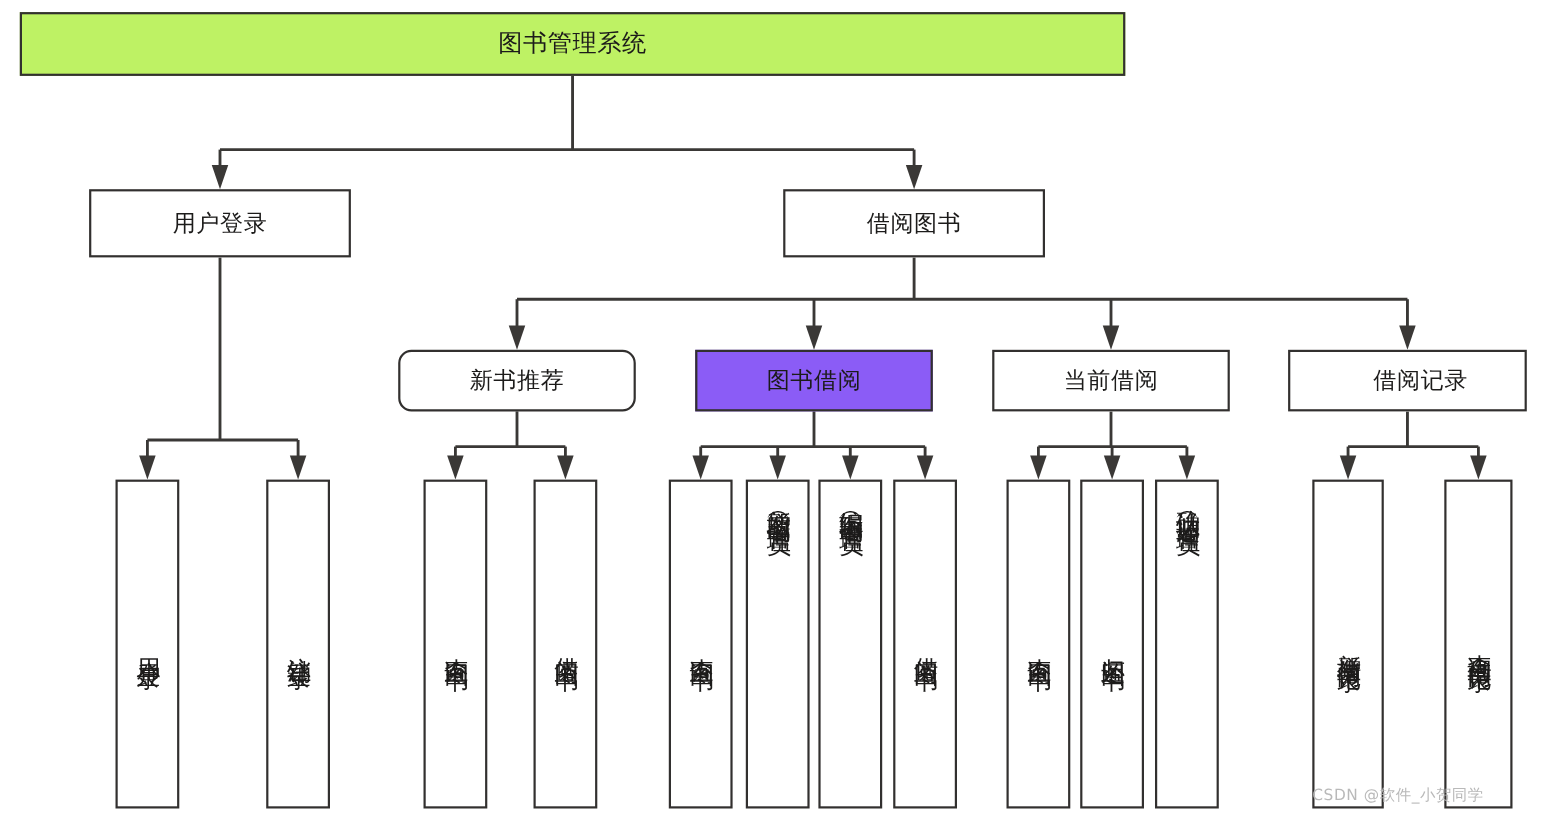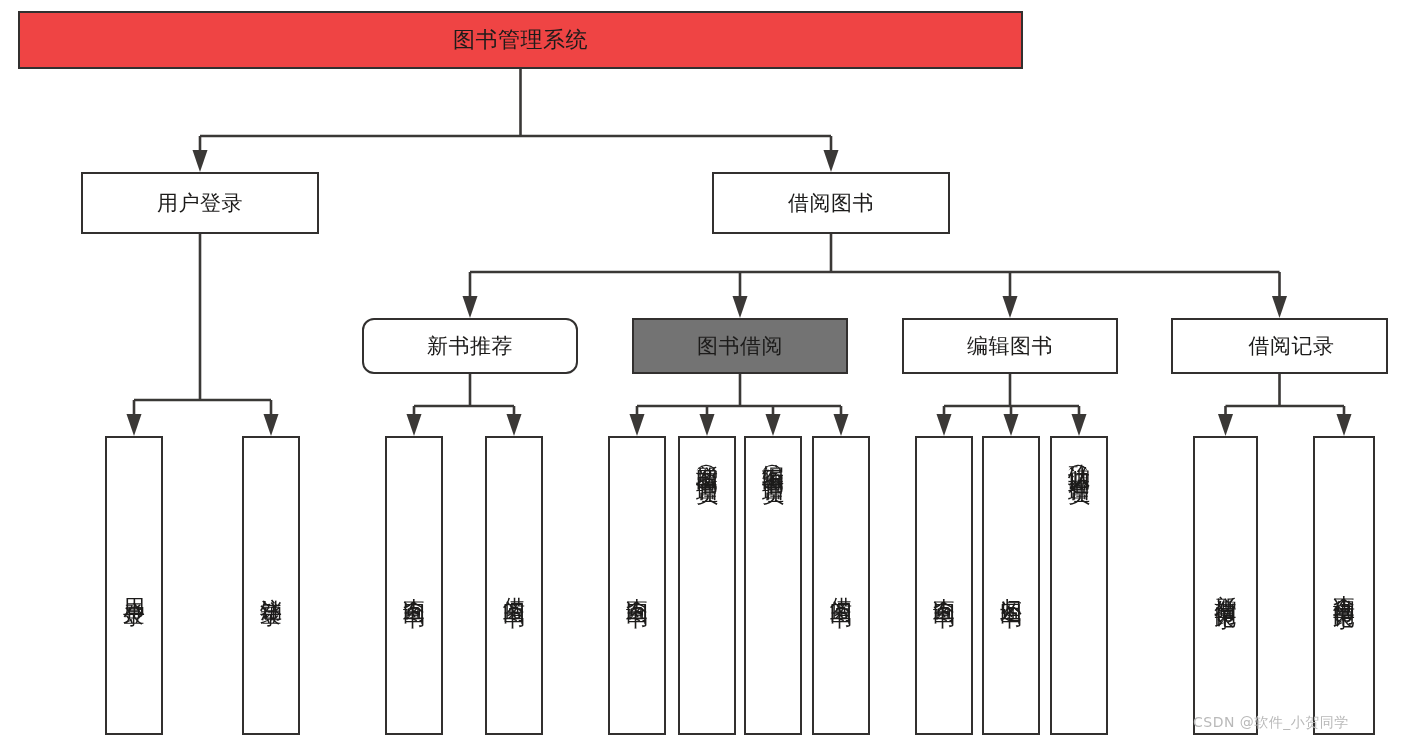--- a/index.html
+++ b/index.html
@@ -128,37 +128,37 @@
       <path d="M 1079 406 L 1079 416" stroke="#3a3836" stroke-width="2.6" fill="none"></path>
       <polygon points="1071.5,414 1086.5,414 1079,436" fill="#3a3836"></polygon>
       <path d="M 1279.5 374 L 1279.5 406" stroke="#3a3836" stroke-width="2.6" fill="none"></path>
       <path d="M 1225.5 406 L 1344 406" stroke="#3a3836" stroke-width="2.6" fill="none"></path>
       <path d="M 1225.5 406 L 1225.5 416" stroke="#3a3836" stroke-width="2.6" fill="none"></path>
       <polygon points="1218,414 1233,414 1225.5,436" fill="#3a3836"></polygon>
       <path d="M 1344 406 L 1344 416" stroke="#3a3836" stroke-width="2.6" fill="none"></path>
       <polygon points="1336.5,414 1351.5,414 1344,436" fill="#3a3836"></polygon>
     </svg>
   <div id="nodes-layer">
-      <div class="node horiz root" style="left: 18px; top: 11px; width: 1005px; height: 58px; border-color: rgb(50, 48, 47); background: #ef4444; color: rgb(28, 27, 26);">
+      <div class="node horiz root" style="left: 18px; top: 11px; width: 1005px; height: 58px; border-color: rgb(50, 48, 47); background: #bef264; color: rgb(28, 27, 26);">
         <span class="node-label">图书管理系统</span>
       </div>
       <div class="node horiz" style="left: 81px; top: 172px; width: 238px; height: 62px; border-color: rgb(50, 48, 47); background: rgb(255, 255, 255); color: rgb(28, 27, 26);">
         <span class="node-label">用户登录</span>
       </div>
       <div class="node horiz" style="left: 712px; top: 172px; width: 238px; height: 62px; border-color: rgb(50, 48, 47); background: rgb(255, 255, 255); color: rgb(28, 27, 26);">
         <span class="node-label">借阅图书</span>
       </div>
       <div class="node horiz" style="left: 362px; top: 318px; width: 216px; height: 56px; border-color: rgb(50, 48, 47); background: rgb(255, 255, 255); color: rgb(28, 27, 26); border-radius: 12px;">
         <span class="node-label">新书推荐</span>
       </div>
-      <div class="node horiz" style="left: 632px; top: 318px; width: 216px; height: 56px; border-color: rgb(50, 48, 47); background: #737373; color: rgb(28, 27, 26);">
+      <div class="node horiz" style="left: 632px; top: 318px; width: 216px; height: 56px; border-color: rgb(50, 48, 47); background: #8b5cf6; color: rgb(28, 27, 26);">
         <span class="node-label">图书借阅</span>
       </div>
       <div class="node horiz" style="left: 902px; top: 318px; width: 216px; height: 56px; border-color: rgb(50, 48, 47); background: rgb(255, 255, 255); color: rgb(28, 27, 26);">
-        <span class="node-label">编辑图书</span>
+        <span class="node-label">当前借阅</span>
       </div>
       <div class="node horiz" style="left: 1171px; top: 318px; width: 217px; height: 56px; border-color: rgb(50, 48, 47); background: rgb(255, 255, 255); color: rgb(28, 27, 26); padding-left: 24px;">
         <span class="node-label">借阅记录</span>
       </div>
       <div class="node vert short" style="left: 105px; top: 436px; width: 58px; height: 299px; border-color: rgb(50, 48, 47); background: rgb(255, 255, 255); color: rgb(28, 27, 26);">
         <span class="node-label">用户登录</span>
       </div>
       <div class="node vert short" style="left: 242px; top: 436px; width: 58px; height: 299px; border-color: rgb(50, 48, 47); background: rgb(255, 255, 255); color: rgb(28, 27, 26);">
         <span class="node-label">注销登录</span>
       </div>

